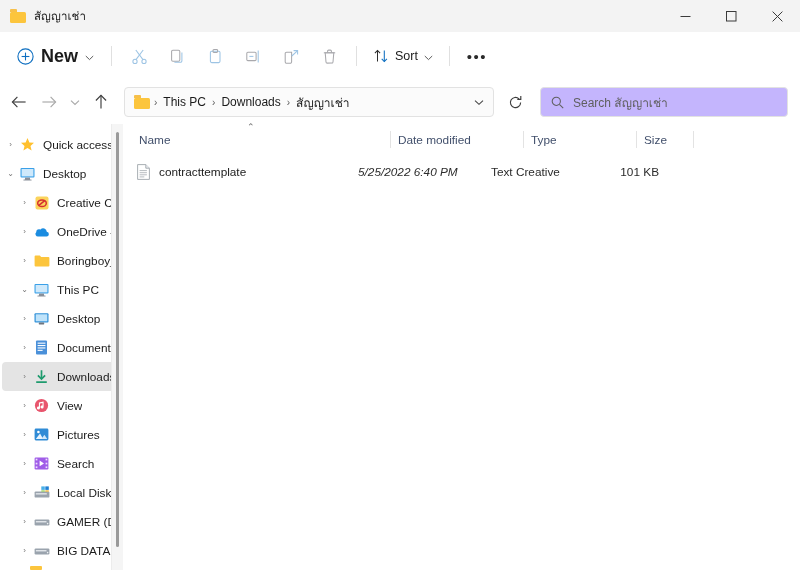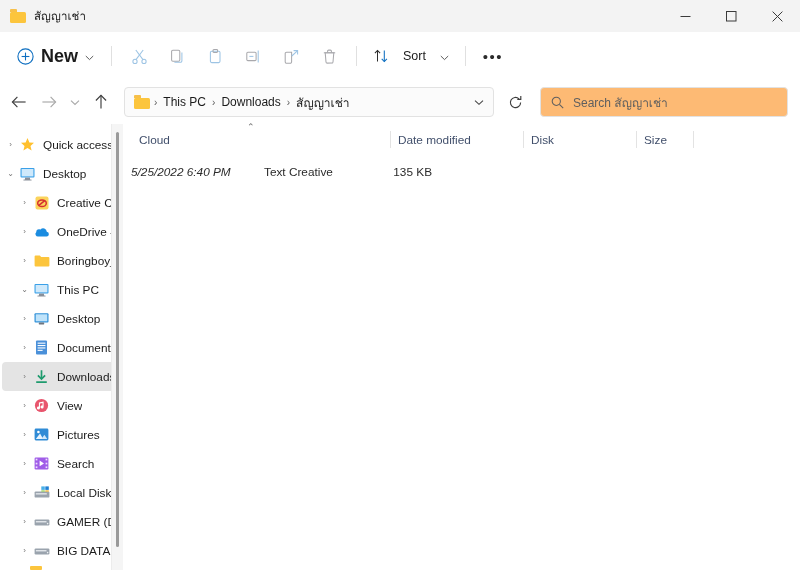--- a/index.html
+++ b/index.html
@@ -63,21 +63,21 @@
   .cmd-new .label { font-size: 18px; color: #1b1b1b; font-weight: 600; }
   .cmd-new .chev { color: #5c5c5c; }
   .plus-icon { width: 17px; height: 17px; display: block; }
   .cmd-sep { width: 1px; height: 20px; background: #e0e0e0; margin: 0 8px; }
   .cmd-icon-btn {
     width: 38px; height: 32px;
     display: flex; align-items: center; justify-content: center;
     border-radius: 4px;
   }
   .cmd-text-btn {
-    display: flex; align-items: center; gap: 14px;
+    display: flex; align-items: center; gap: 6px;
     height: 32px; padding: 0 8px; border-radius: 4px;
   }
   .cmd-text-btn .label { font-size: 12.5px; color: #1b1b1b; }
   .cmd-text-btn .chev { color: #5c5c5c; }
   .dots { font-size: 15px; color: #2b2b2b; letter-spacing: 1.5px; line-height: 1; }
 
   
   .addressbar {
     height: 44px; min-height: 44px;
     display: flex; align-items: center;
@@ -115,21 +115,21 @@
   .crumb-sep { color: #5c5c5c; font-size: 10px; padding: 0 1px; user-select: none; }
   .crumb-spacer { flex: 1; }
   .crumb-chev { width: 24px; display: flex; align-items: center; justify-content: center; color: #444; }
   .refresh-btn {
     width: 30px; height: 30px; margin-left: 6px;
     display: flex; align-items: center; justify-content: center;
     border-radius: 4px; color: #3d3d3d; flex: none;
   }
   .searchbox {
     width: 248px; height: 30px; margin-left: 10px; flex: none;
-    background: #fdba74; border: 1px solid #e2e2e2; border-radius: 4px;
+    background: #c4b5fd; border: 1px solid #e2e2e2; border-radius: 4px;
     display: flex; align-items: center; padding: 0 10px; gap: 9px;
   }
   .searchbox .ph { font-size: 12px; color: #5f5f5f; white-space: nowrap; }
 
   
   .body-row { flex: 1; display: flex; min-height: 0; }
 
   
   .sidebar {
     width: 123px; flex: none;
@@ -586,38 +586,49 @@
 
       <div class="sb-divider"></div>
       <div class="sb-track"></div>
       <div class="sb-scroll"></div>
     </div>
 
     <div class="content">
 
       <div class="col-header">
         <div class="col c-name">
-          <span>Cloud</span>
+          <span>Name</span>
           <span class="sort-caret">⌃</span>
         </div>
         <div class="col c-date">
           <span>Date modified</span>
         </div>
         <div class="col c-type">
-          <span>Disk</span>
+          <span>Type</span>
         </div>
         <div class="col c-size">
           <span>Size</span>
         </div>
         <div class="col c-end"></div>
       </div>
 
       <div class="rows">
         <div class="file-row">
+          <div class="cell name">
+            <svg class="doc-icon" viewBox="0 0 13 16">
+              <path d="M0.6 0.6 h8.2 l3.6 3.6 v11.2 h-11.8 z" fill="#ffffff" stroke="#9aa0a6" stroke-width="0.85"></path>
+              <path d="M8.8 0.6 v3.6 h3.6" fill="#eceff1" stroke="#9aa0a6" stroke-width="0.85"></path>
+              <line x1="2.6" y1="6.6" x2="9.9" y2="6.6" stroke="#a4aab0" stroke-width="0.8"></line>
+              <line x1="2.6" y1="8.7" x2="9.9" y2="8.7" stroke="#a4aab0" stroke-width="0.8"></line>
+              <line x1="2.6" y1="10.8" x2="9.9" y2="10.8" stroke="#a4aab0" stroke-width="0.8"></line>
+              <line x1="2.6" y1="12.9" x2="7.3" y2="12.9" stroke="#a4aab0" stroke-width="0.8"></line>
+            </svg>
+            <span>contracttemplate</span>
+          </div>
           <div class="cell date">5/25/2022 6:40 PM</div>
           <div class="cell type">Text Creative</div>
-          <div class="cell size">135 KB</div>
+          <div class="cell size">101 KB</div>
         </div>
       </div>
 
     </div>
   </div>
 </div>
 
 </body></html>

